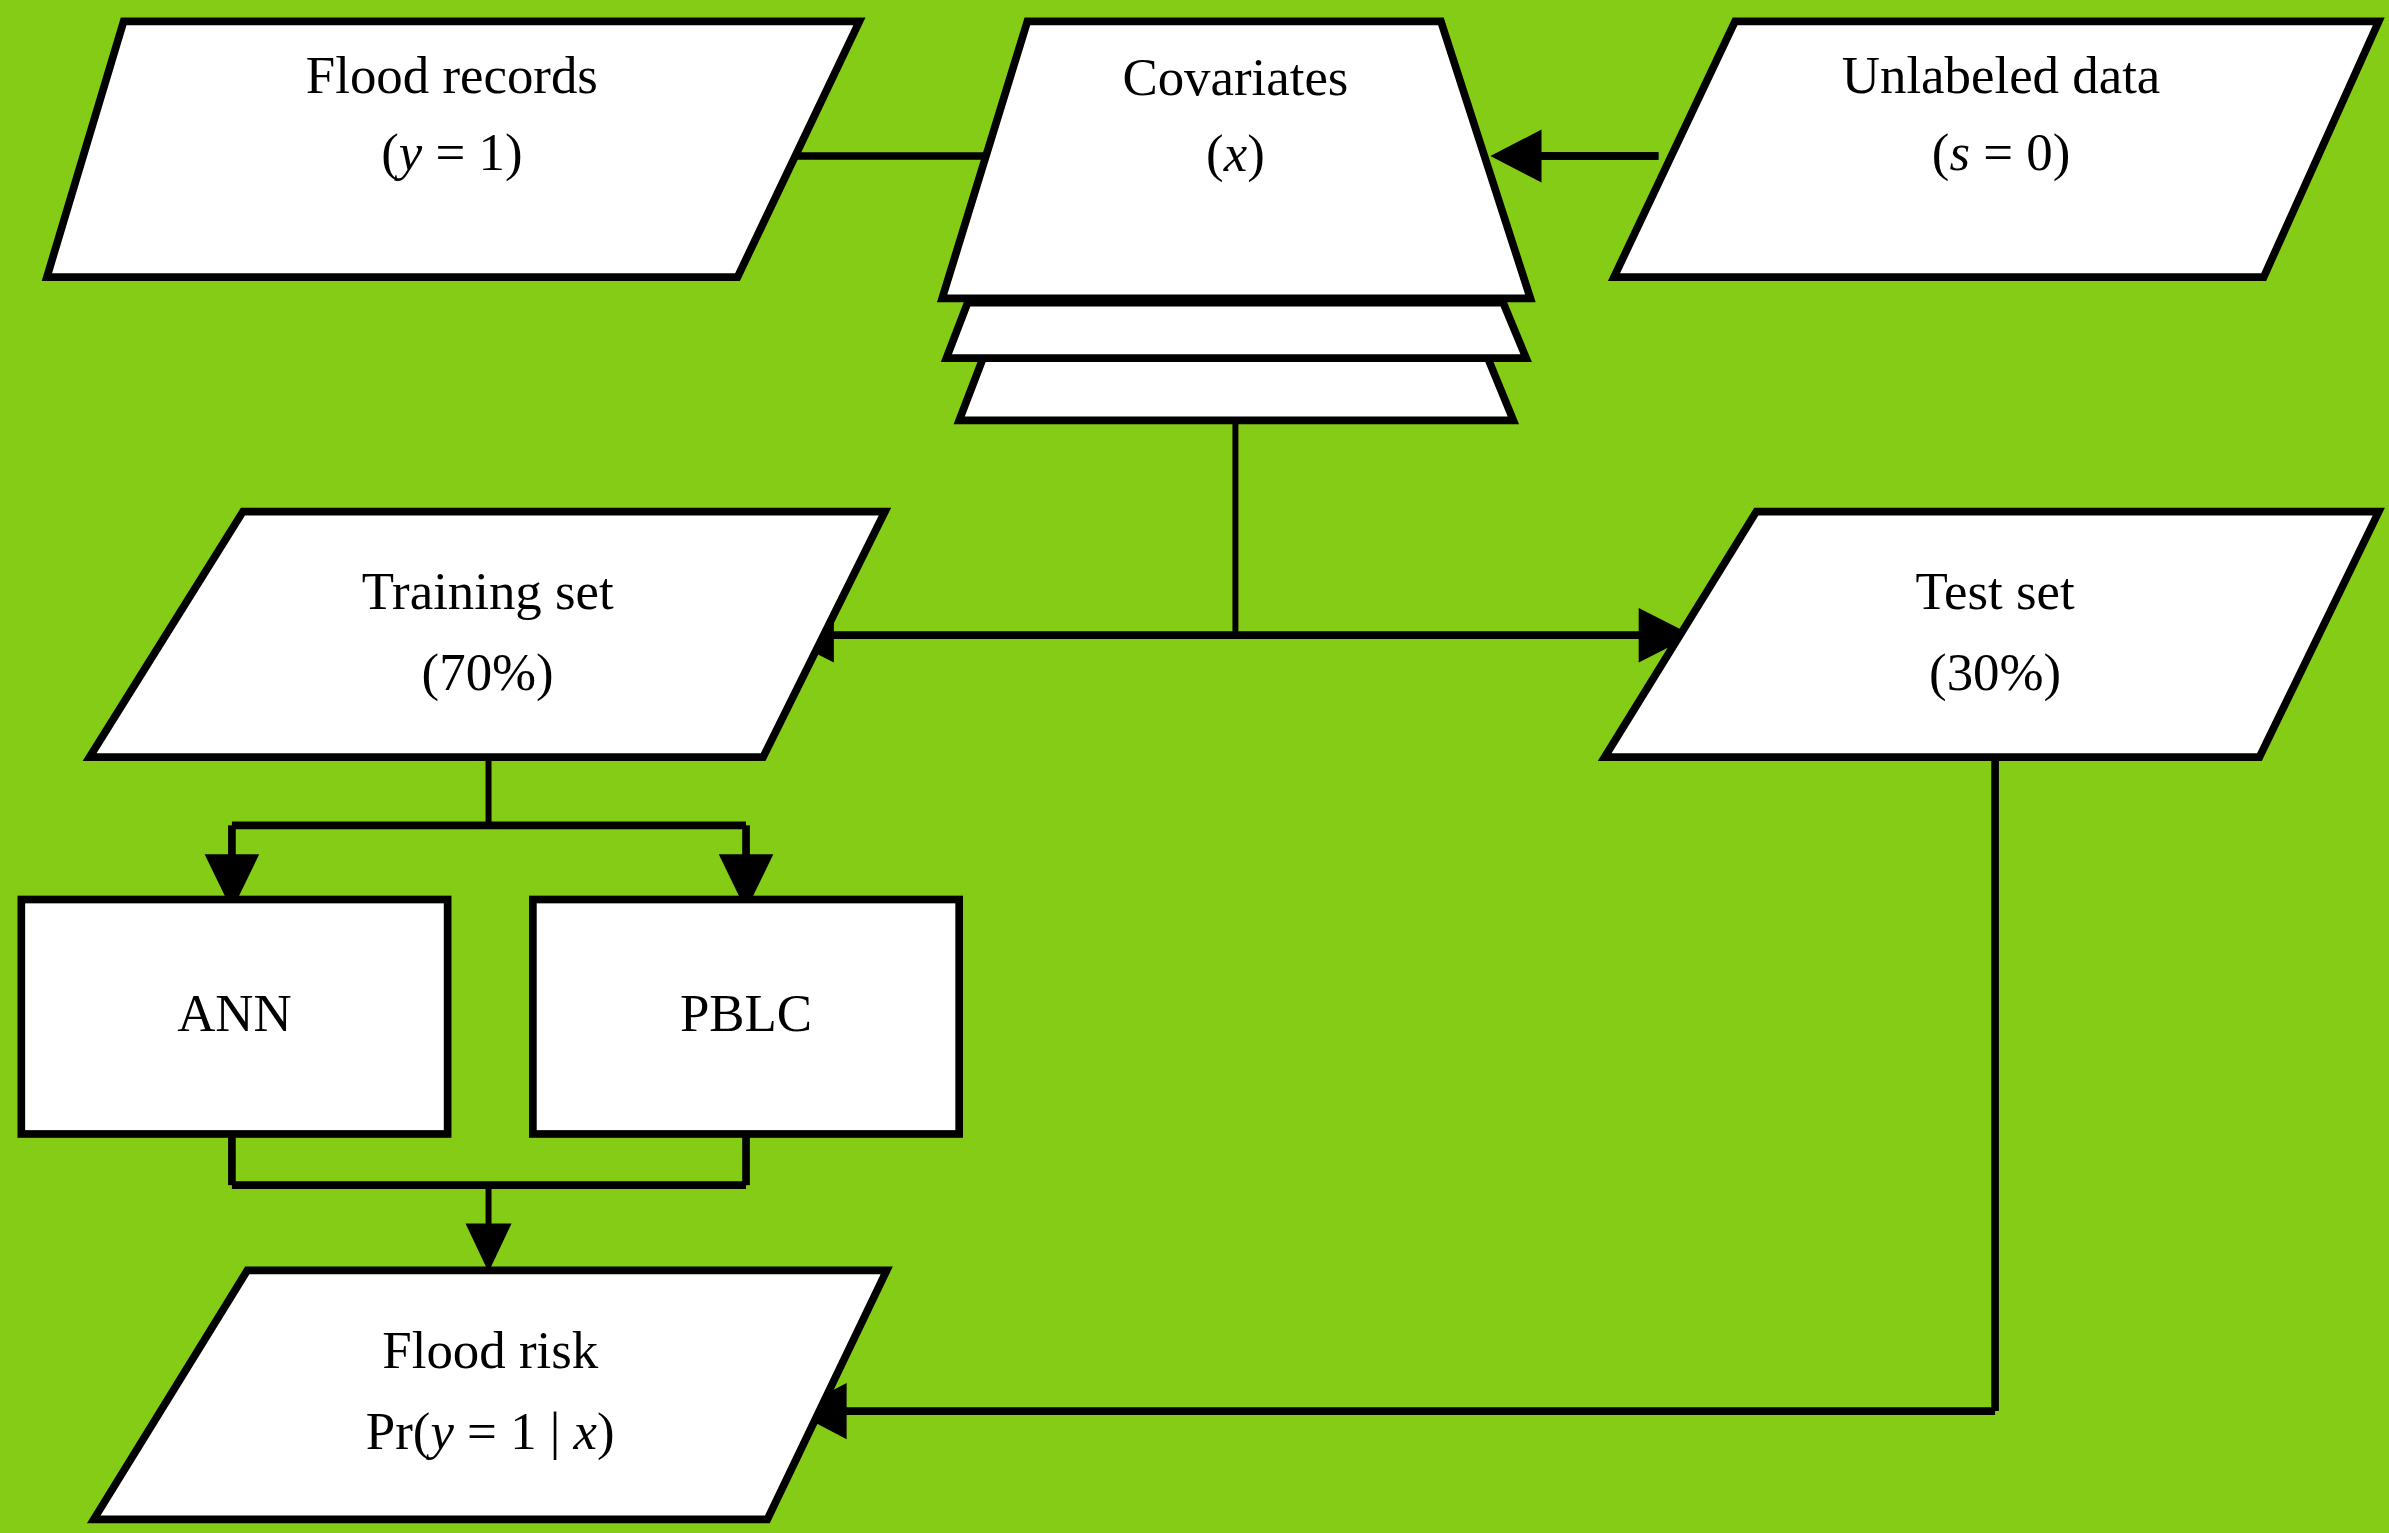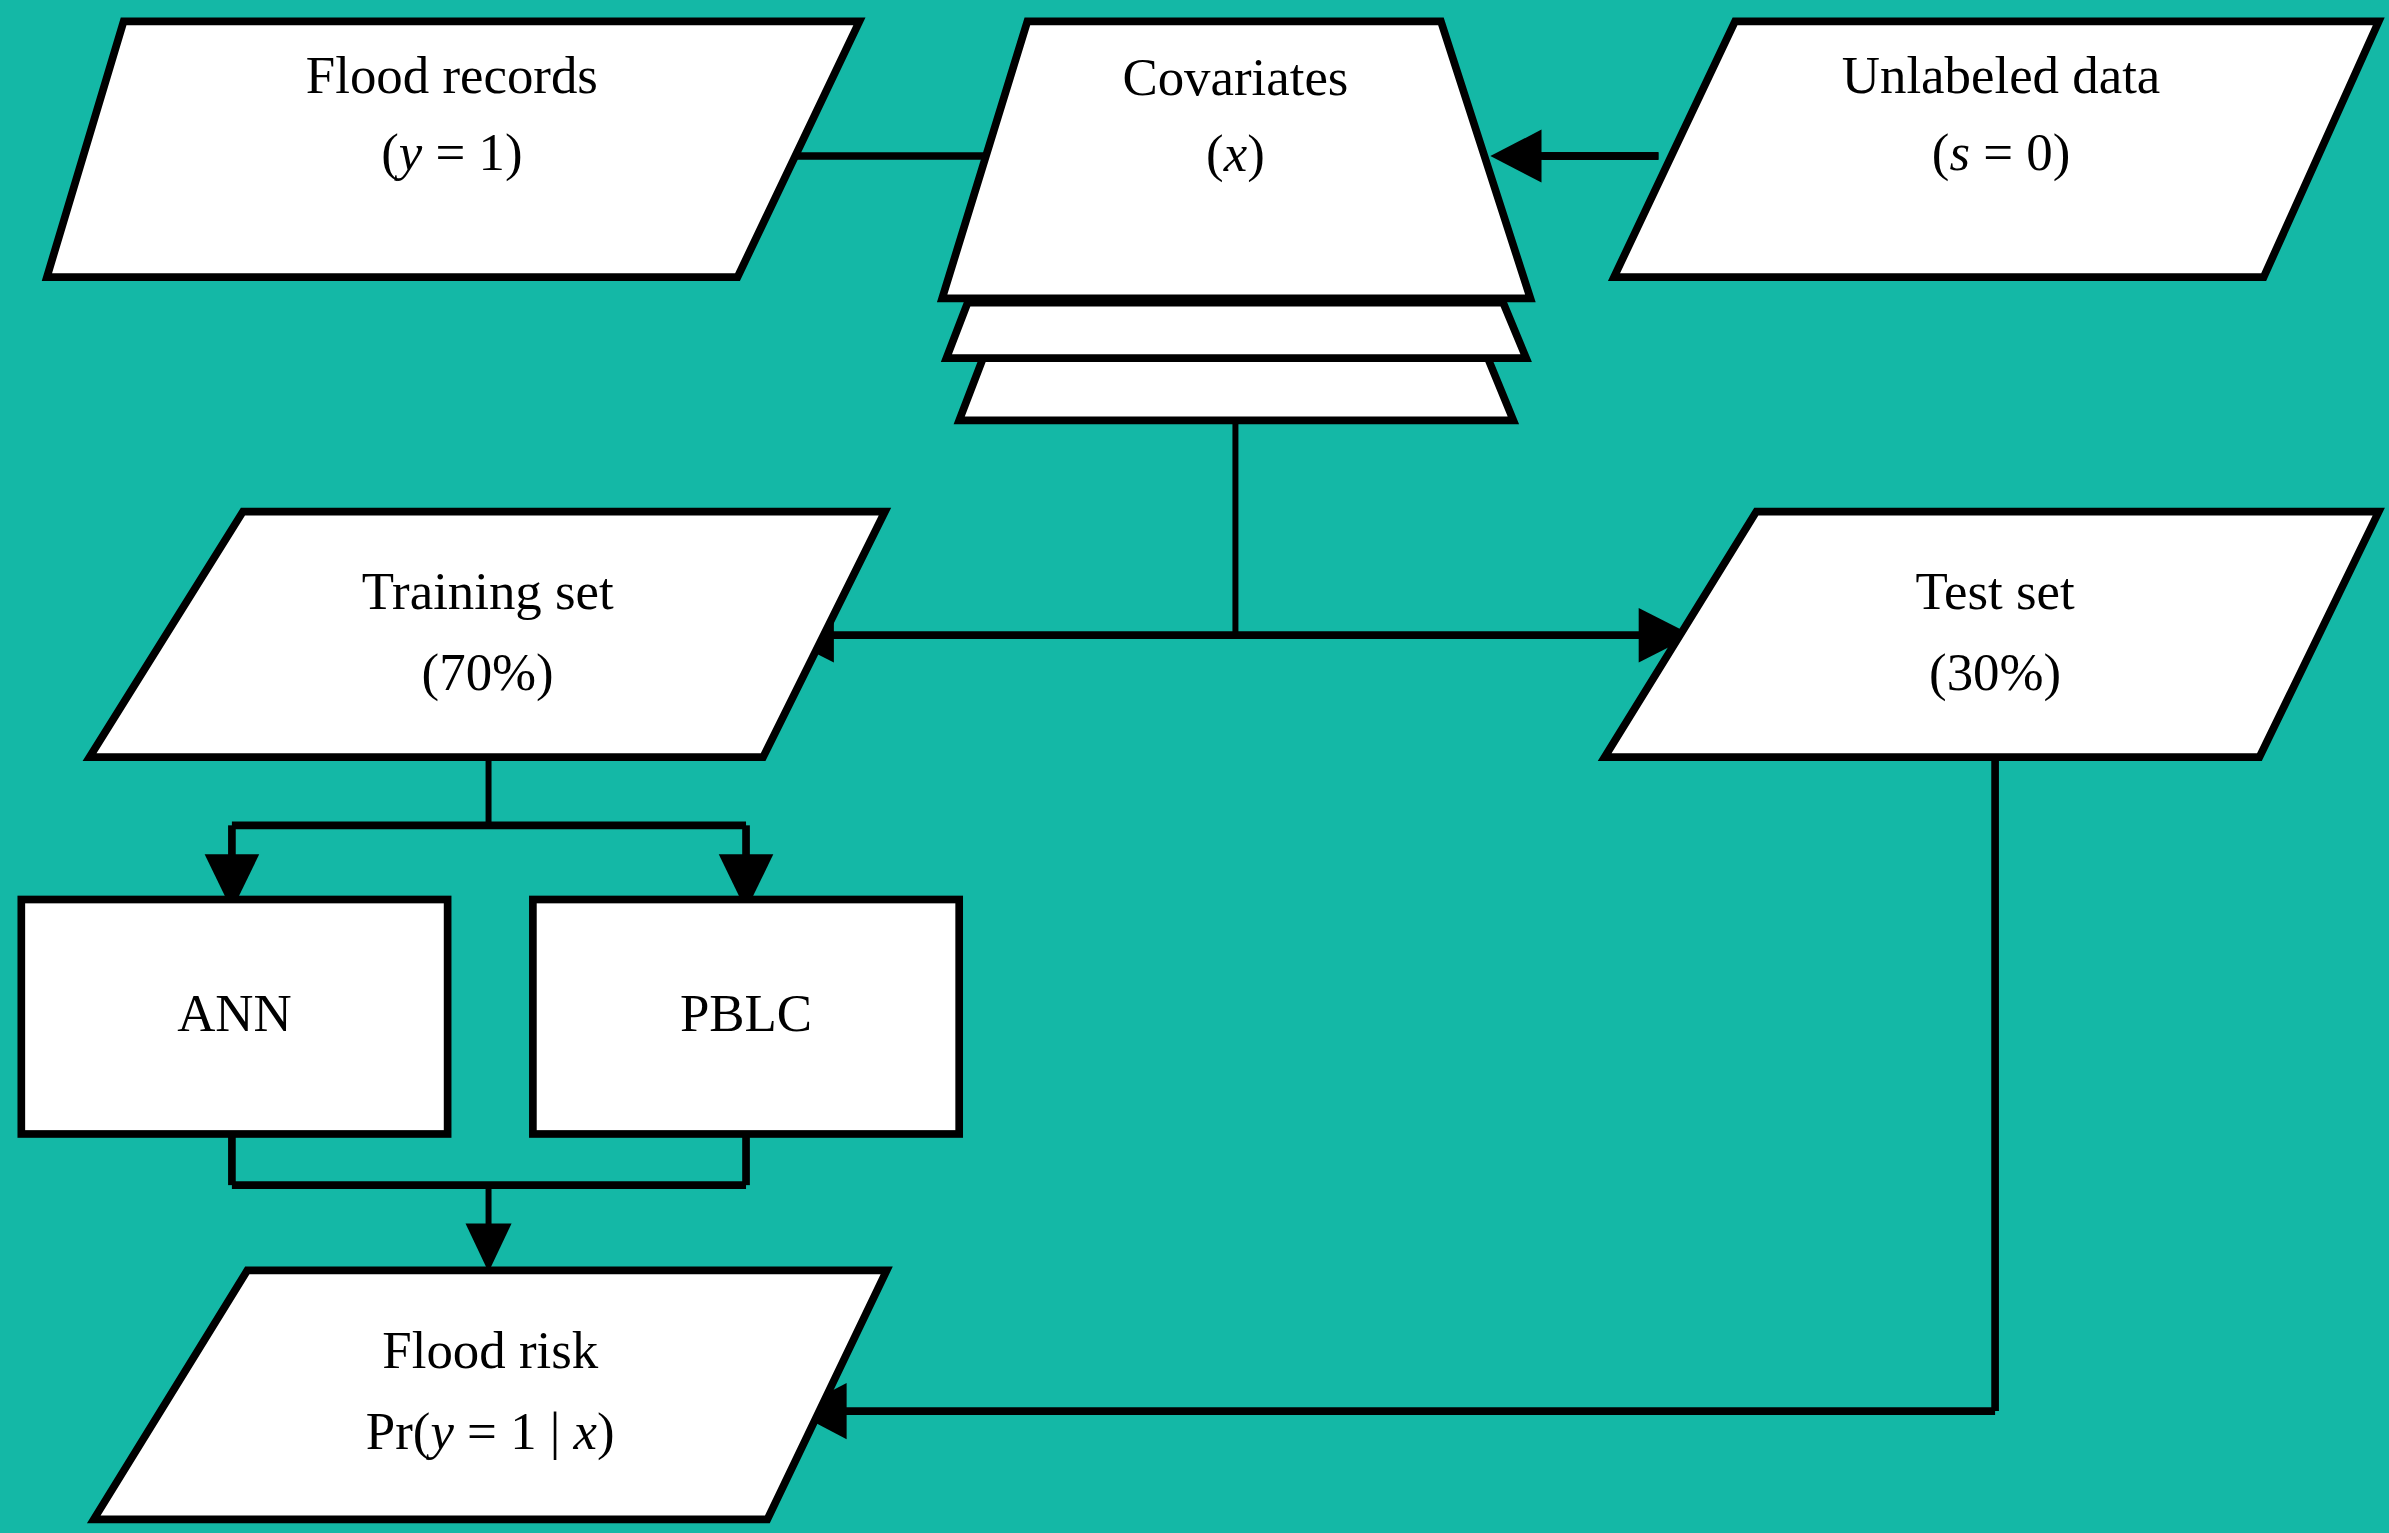--- a/index.html
+++ b/index.html
@@ -7,21 +7,21 @@
     padding: 0;
     background: #ffffff;
   }
   body {
     font-family: "Liberation Serif", "DejaVu Serif", serif;
   }
   #flowchart-root {
     position: relative;
     width: 2389px;
     height: 1533px;
-    background: #14b8a6;
+    background: #84cc16;
     overflow: hidden;
   }
   svg.diagram {
     display: block;
     width: 2389px;
     height: 1533px;
   }
   .shape-outline {
     fill: #ffffff;
     stroke: #000000;

